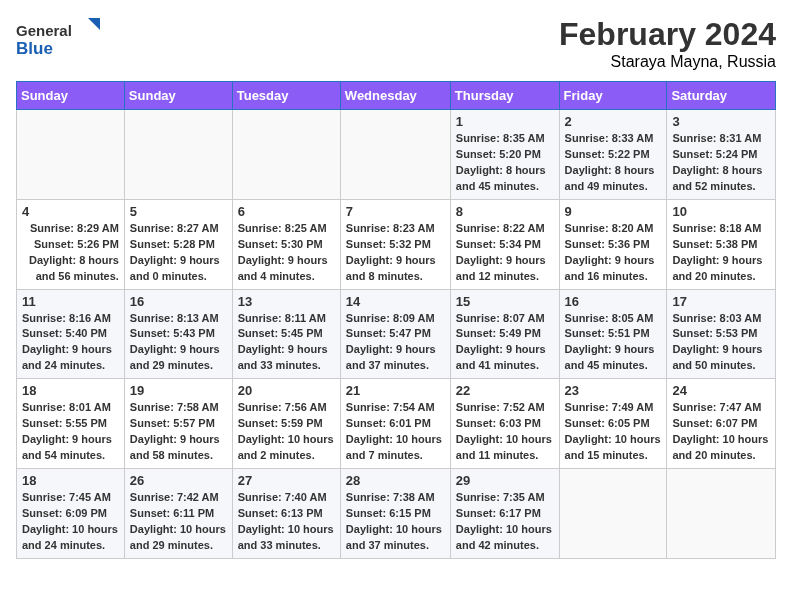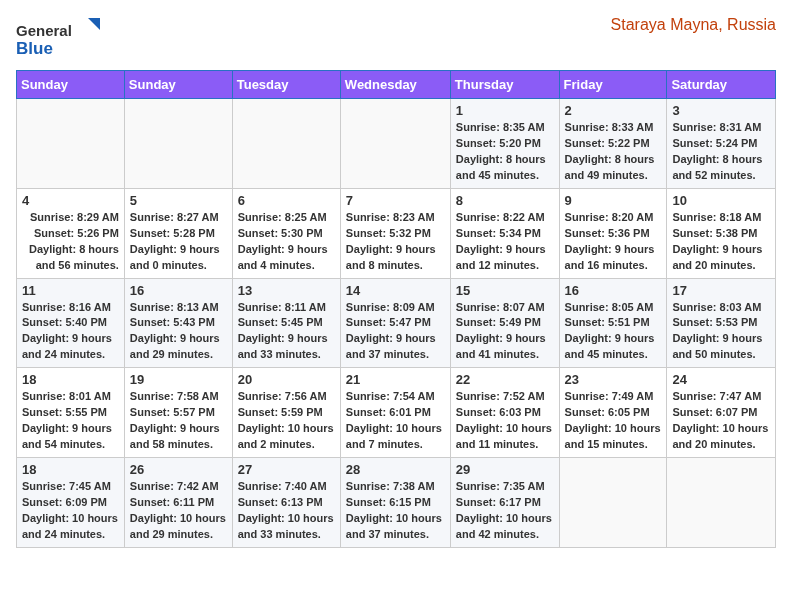--- a/index.html
+++ b/index.html
@@ -26,21 +26,21 @@
     .title-area {
       text-align: right;
     }
     .month-title {
       font-size: 32px;
       font-weight: bold;
       color: #333;
     }
     .location-title {
       font-size: 16px;
-      color: #c2410c;
+      color: #000000;
     }
     table {
       width: 100%;
       border-collapse: collapse;
       font-size: 11px;
     }
     thead th {
       background-color: #8b5cf6;
       color: #fff;
       padding: 6px 4px;
@@ -85,20 +85,21 @@
 
 <div class="header-area">
   <div class="logo">
 <svg width="90" height="44" viewBox="0 0 90 44" xmlns="http://www.w3.org/2000/svg">
   <text x="0" y="20" font-family="Arial" font-size="15" font-weight="bold" fill="#333">General</text>
   <text x="0" y="38" font-family="Arial" font-size="17" font-weight="bold" fill="#1a5fb4">Blue</text>
   <polygon points="72,2 84,2 84,14" fill="#1a5fb4"></polygon>
 </svg>
     </div>
   <div class="title-area">
+    <div class="month-title">February 2024</div>
     <div class="location-title">Staraya Mayna, Russia</div>
   </div>
 </div>
 
 <table>
   <thead>
     <tr id="days-header">
     <th>Sunday</th>
         <th>Sunday</th>
         <th>Tuesday</th>

